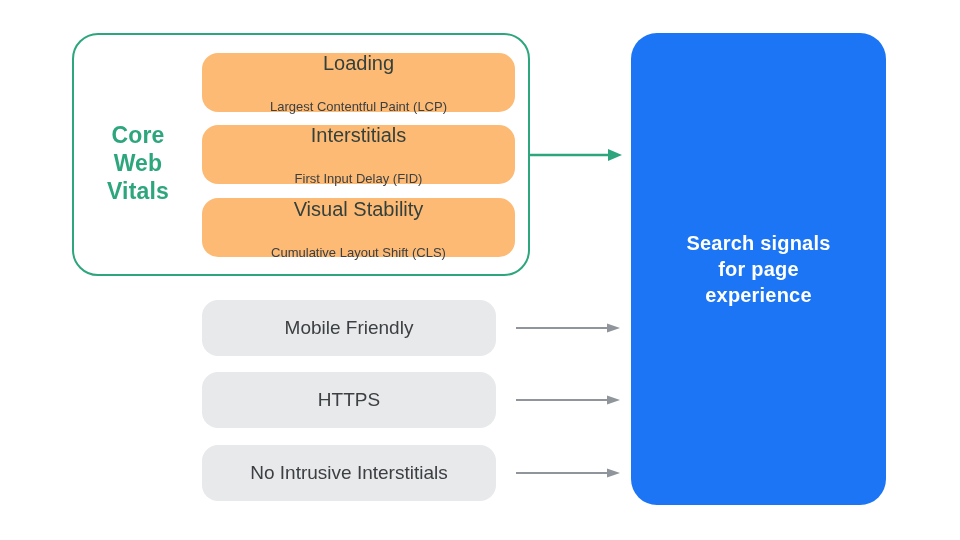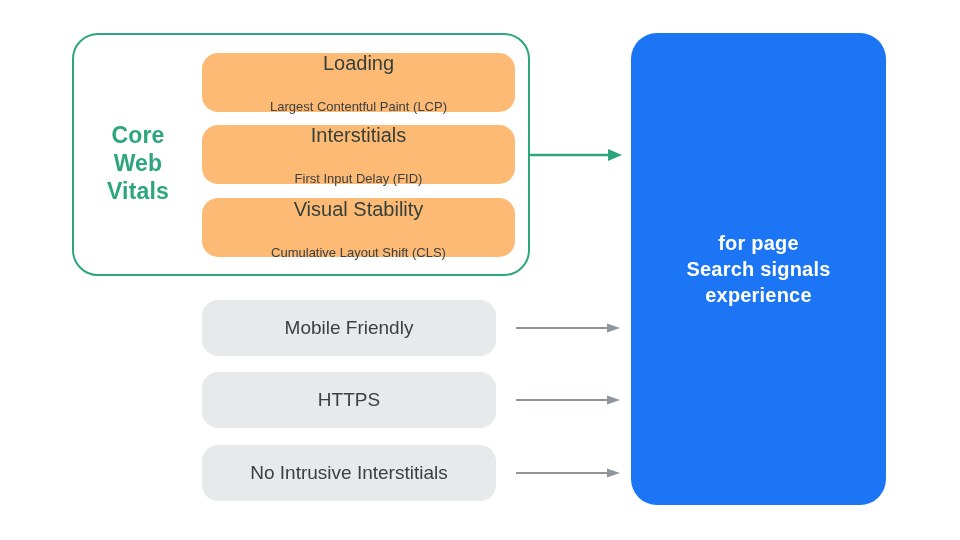--- a/index.html
+++ b/index.html
@@ -162,18 +162,18 @@
   <svg class="arrow-svg" style="left:516px; top:391px;" width="105" height="18">
     <line x1="0" y1="9" x2="92" y2="9" stroke="#8f959a" stroke-width="1.8"></line>
     <polygon points="91,4.5 104,9 91,13.5" fill="#8f959a"></polygon>
   </svg>
   <svg class="arrow-svg" style="left:516px; top:464px;" width="105" height="18">
     <line x1="0" y1="9" x2="92" y2="9" stroke="#8f959a" stroke-width="1.8"></line>
     <polygon points="91,4.5 104,9 91,13.5" fill="#8f959a"></polygon>
   </svg>
 
   <div class="result-box">
+    <div class="result-line">Search signals</div>
     <div class="result-line">for page</div>
-    <div class="result-line">Search signals</div>
     <div class="result-line">experience</div>
   </div>
 
 </div>
 
 </body></html>

